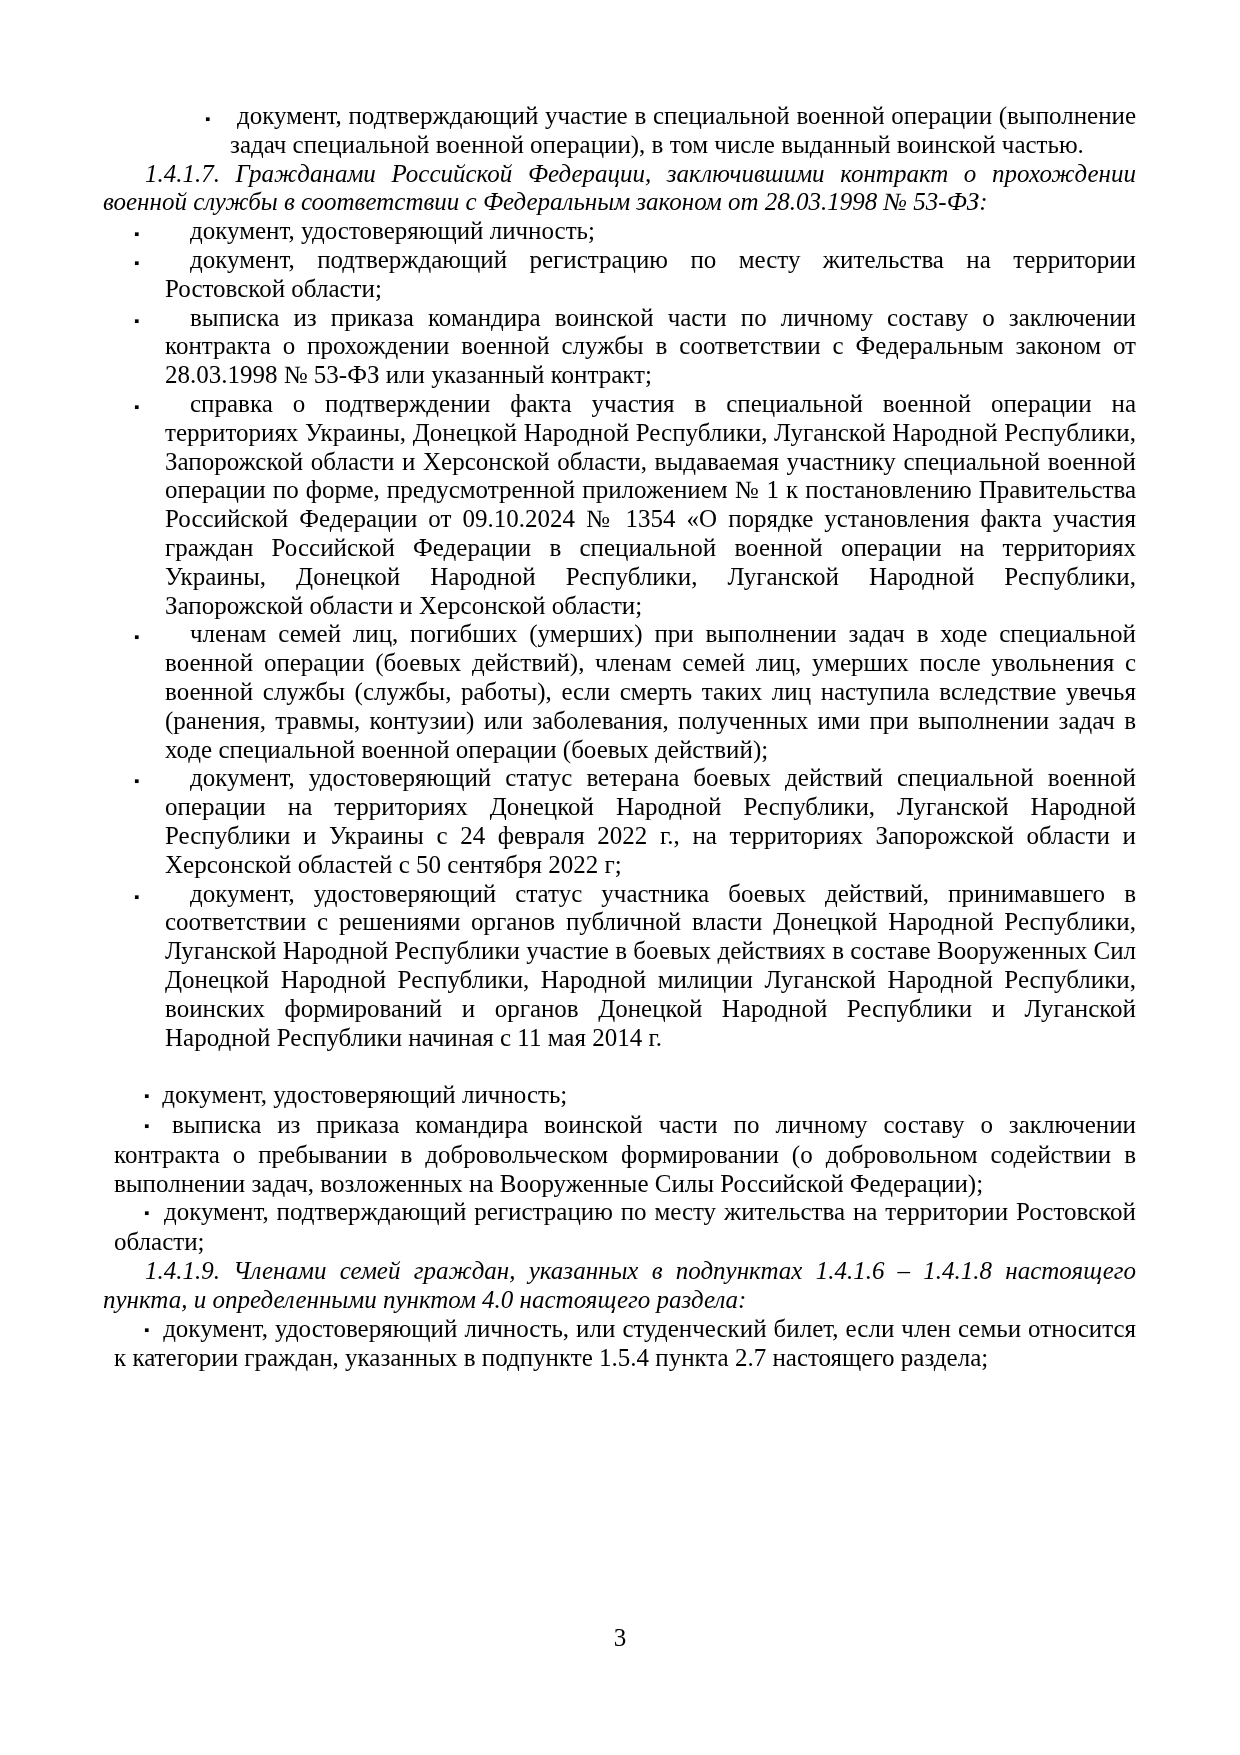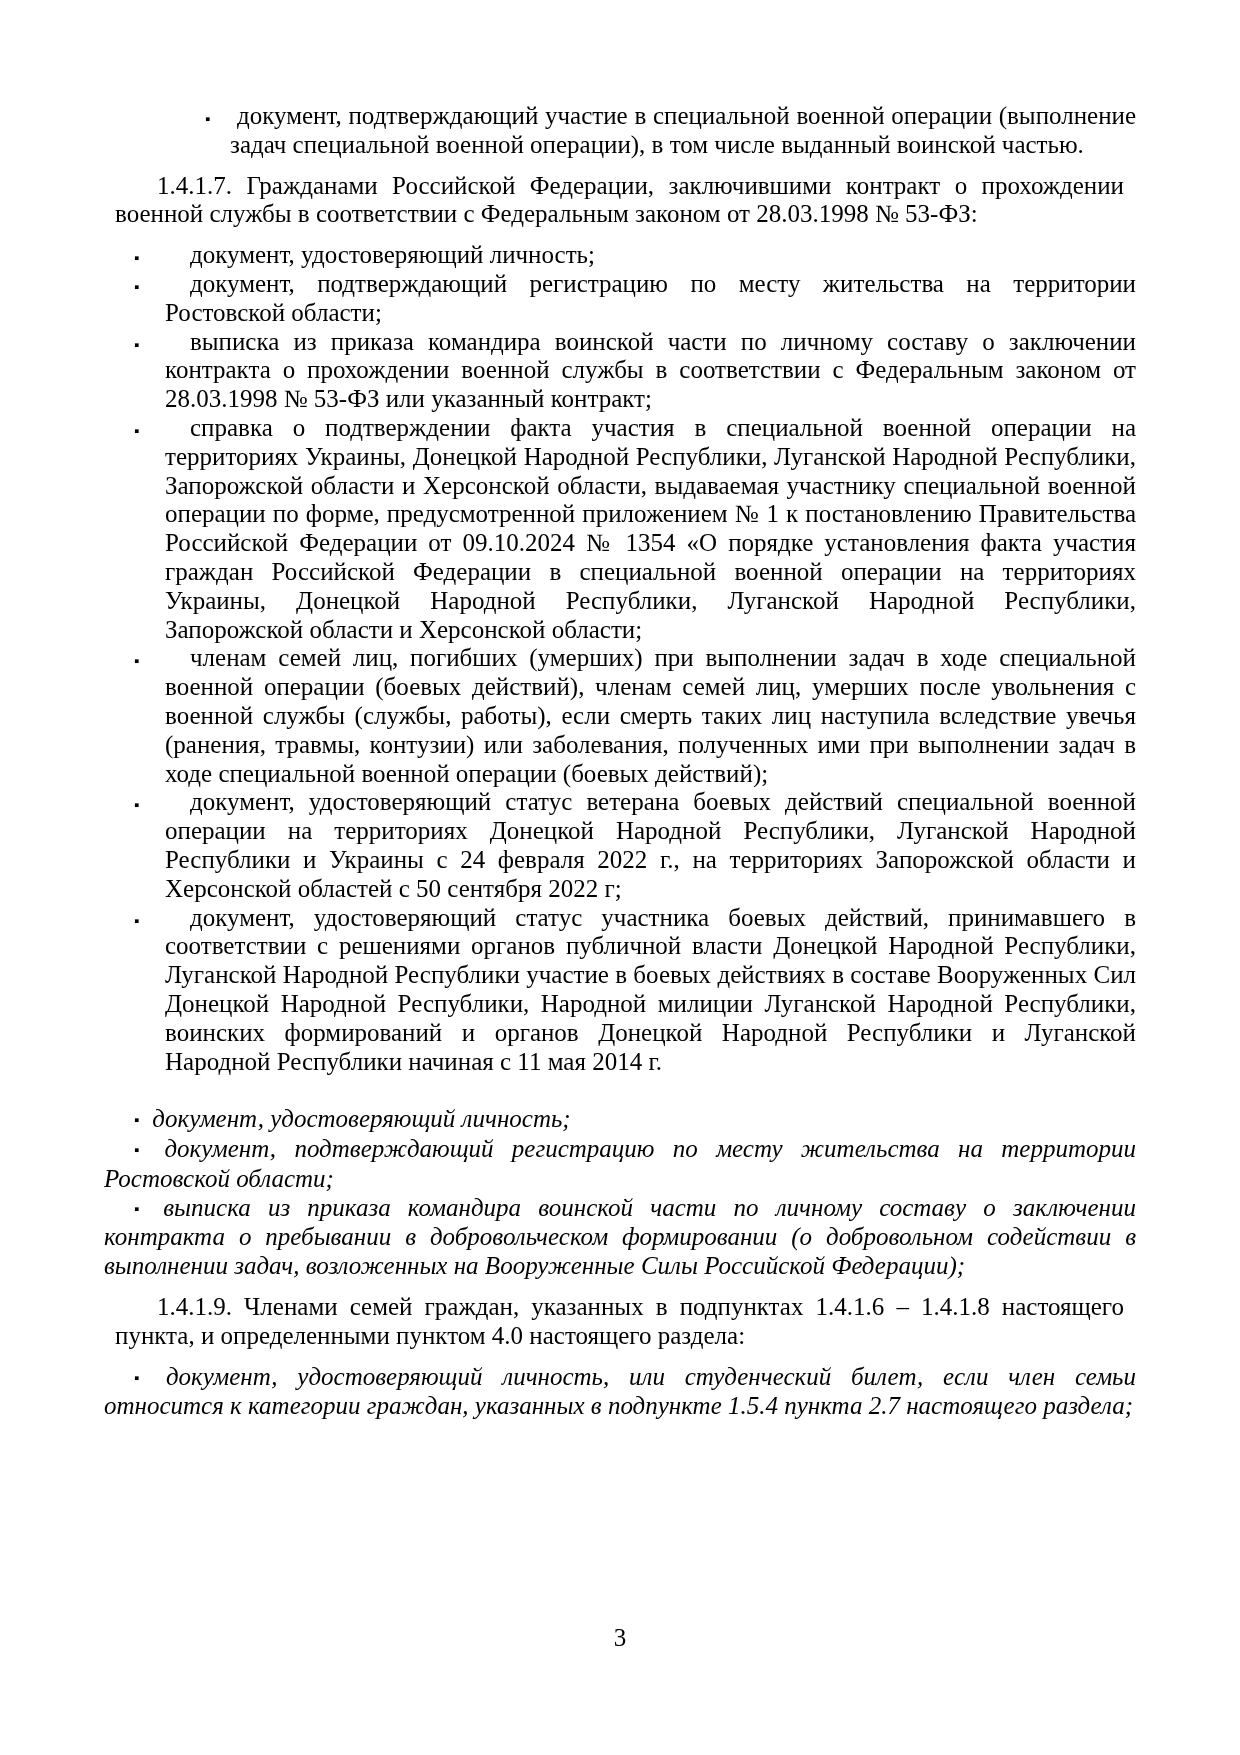--- a/index.html
+++ b/index.html
@@ -13,37 +13,37 @@
     font-size:25px;
     line-height:28.8px;
     overflow:hidden;
   }
   .content {
     position:absolute;
     left:103px;
     top:102px;
     width:1033px;
   }
-  .content p { margin:12px; text-align:justify; }
+  .content p { margin:0; text-align:justify;font-style:italic; }
   p.indent { text-indent:42px; }
   p.flush  { text-indent:0; }
 
   ul { margin:0; padding:0; list-style:none; }
   li { text-align:justify; position:relative; }
 
   
   ul.list-deep li     { margin-left:127px; text-indent:7px; }
   ul.list-deep  .marker-abs { left:-25px; }
 
   
   ul.list-hanging li  { margin-left:62px; text-indent:25px; }
   ul.list-hanging .marker-abs { left:-31px; }
 
   
-  ul.list-flush li    { margin-left:1px; text-indent:30px;font-style:italic; }
+  ul.list-flush li    { margin-left:11px; text-indent:30px; }
 
   .marker-abs {
     position:absolute;
     top:3px;
     font-size:15px;
     line-height:28.8px;
     text-indent:0;
   }
   .marker-inline {
     font-size:15px;
@@ -76,22 +76,22 @@
         <li><span class="marker-abs">▪</span><span>справка о подтверждении факта участия в специальной военной операции на территориях Украины, Донецкой Народной Республики, Луганской Народной Республики, Запорожской области и Херсонской области, выдаваемая участнику специальной военной операции по форме, предусмотренной приложением № 1 к постановлению Правительства Российской Федерации от 09.10.2024 № 1354 «О порядке установления факта участия граждан Российской Федерации в специальной военной операции на территориях Украины, Донецкой Народной Республики, Луганской Народной Республики, Запорожской области и Херсонской области;</span></li>
         <li><span class="marker-abs">▪</span><span>членам семей лиц, погибших (умерших) при выполнении задач в ходе специальной военной операции (боевых действий), членам семей лиц,  умерших после увольнения с военной службы (службы, работы), если смерть таких лиц наступила вследствие увечья (ранения, травмы, контузии) или заболевания, полученных ими при выполнении задач в ходе специальной военной операции (боевых действий);</span></li>
       </ul>
       <ul class="list-hanging">
         <li><span class="marker-abs">▪</span><span>документ, удостоверяющий статус ветерана боевых действий специальной военной операции на территориях Донецкой Народной Республики, Луганской Народной Республики и Украины с 24 февраля 2022 г., на территориях Запорожской области и Херсонской областей с 50 сентября 2022 г;</span></li>
         <li><span class="marker-abs">▪</span><span>документ, удостоверяющий статус участника боевых действий, принимавшего в соответствии с решениями органов публичной власти Донецкой Народной Республики, Луганской Народной Республики участие в боевых действиях в составе Вооруженных Сил Донецкой Народной Республики, Народной милиции Луганской Народной Республики, воинских формирований и органов Донецкой Народной Республики и Луганской Народной Республики начиная с 11 мая 2014 г.</span></li>
       </ul>
       <div class="spacer"></div>
       <ul class="list-flush">
         <li><span class="marker-inline">▪</span><span>документ, удостоверяющий личность;</span></li>
+        <li><span class="marker-inline">▪</span><span>выписка из приказа командира воинской части по личному составу о заключении контракта о пребывании в добровольческом формировании (о добровольном содействии в выполнении задач, возложенных на Вооруженные Силы Российской Федерации);</span></li>
         <li><span class="marker-inline">▪</span><span>документ, подтверждающий регистрацию по месту жительства на территории Ростовской области;</span></li>
-        <li><span class="marker-inline">▪</span><span>выписка из приказа командира воинской части по личному составу о заключении контракта о пребывании в добровольческом формировании (о добровольном содействии в выполнении задач, возложенных на Вооруженные Силы Российской Федерации);</span></li>
       </ul>
       <p class="indent">1.4.1.9. Членами семей граждан, указанных в подпунктах 1.4.1.6 – 1.4.1.8 настоящего пункта, и определенными пунктом 4.0 настоящего раздела:</p>
       <ul class="list-flush">
         <li><span class="marker-inline">▪</span><span>документ, удостоверяющий личность, или студенческий билет, если член семьи относится к категории граждан, указанных в подпункте 1.5.4 пункта 2.7 настоящего раздела;</span></li>
       </ul>
     </div>
   <div class="page-number">3</div>
 </div>
 
 </body></html>

